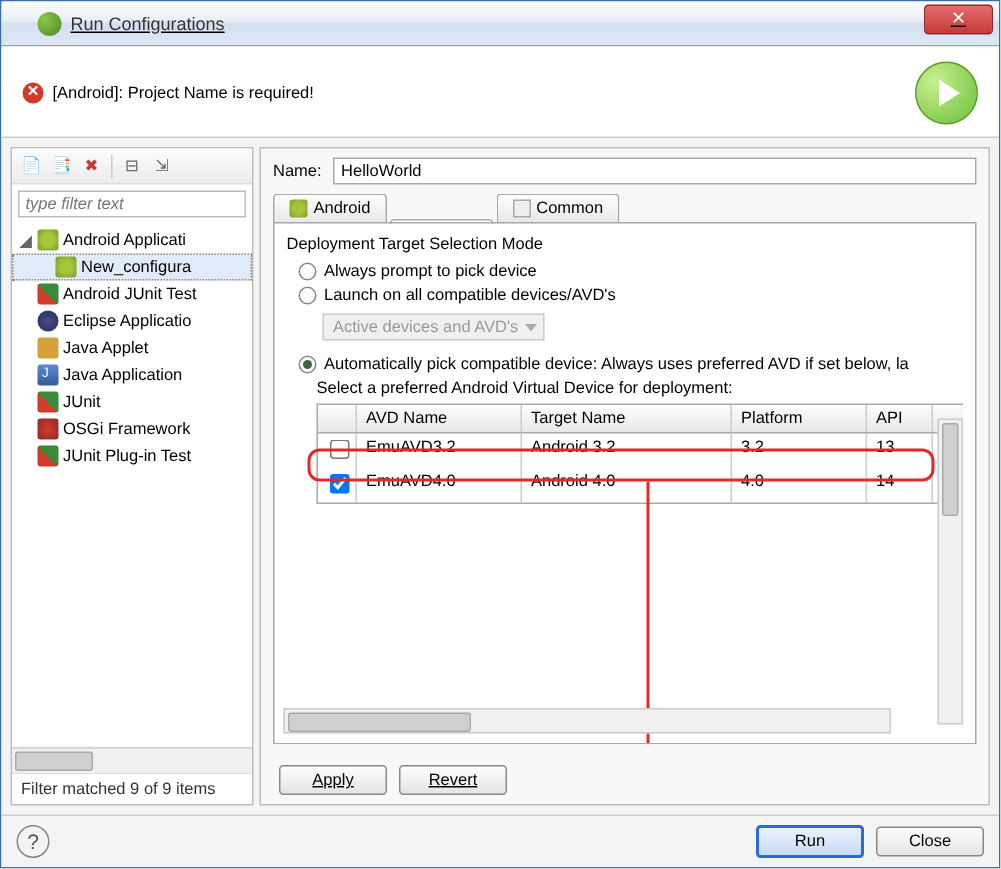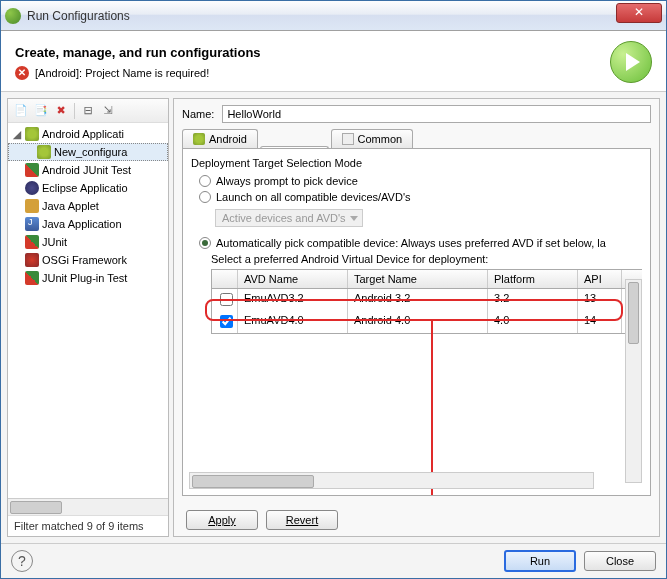--- a/index.html
+++ b/index.html
@@ -1,18 +1,18 @@
 <!DOCTYPE html>
 <html><head>
 <meta charset="utf-8">
 <style>
 * { box-sizing: border-box; margin: 0; padding: 0; font-family: Tahoma, sans-serif; font-size: 11px; }
 body { background: #f0f0f0; width: 667px; height: 579px; overflow: hidden; }
 .window { width: 667px; height: 579px; border: 1px solid #3a6ea5; background: #fff; display: flex; flex-direction: column; }
-.titlebar { height: 30px; background: linear-gradient(to bottom, #fdfdfe 0%, #e8edf5 45%, #d6dff0 50%, #dde7f5 100%); display: flex; align-items: center; padding: 0 4px 0 4px; border-bottom: 1px solid #a0a0a0; }
+.titlebar { height: 30px; background: linear-gradient(to bottom, #fdfdfe 0%, #e8edf5 45%, #d6dff0 50%, #dde7f5 100%); display: flex; align-items: center; padding: 0 4px 0 24px; border-bottom: 1px solid #a0a0a0; text-decoration: underline; }
 .titlebar-icon { width: 16px; height: 16px; margin-right: 6px; background: radial-gradient(circle at 30% 30%, #8fc74a, #4a8a2a); border-radius: 50%; }
 .titlebar-text { flex: 1; color: #333; font-size: 12px; }
 .close-btn { width: 46px; height: 20px; background: linear-gradient(to bottom, #e56c6c, #c63a3a); border: 1px solid #8a2a2a; border-radius: 3px; color: #fff; text-align: center; line-height: 16px; font-size: 12px; margin-top: -6px; }
 .header-area { background: #fff; padding: 10px 14px 8px 14px; border-bottom: 1px solid #ccc; display: flex; align-items: center; }
 .header-left { flex: 1; }
 .header-title { font-size: 13px; font-weight: bold; margin-bottom: 6px; }
 .error-row { display: flex; align-items: center; gap: 6px; }
 .err-icon { width: 14px; height: 14px; border-radius: 50%; background: #d43a2a; color: #fff; text-align: center; line-height: 14px; font-size: 10px; font-weight: bold; }
 .run-big { width: 42px; height: 42px; border-radius: 50%; background: radial-gradient(circle at 30% 30%, #c8f090, #6bbf3a); border: 1px solid #5a9a2a; display: flex; align-items: center; justify-content: center; }
 .run-big::after { content: ""; border-left: 14px solid #fff; border-top: 9px solid transparent; border-bottom: 9px solid transparent; margin-left: 3px; }
@@ -81,39 +81,39 @@
 
 <div class="window">
   <div class="titlebar">
     <div class="titlebar-icon"></div>
     <div class="titlebar-text">Run Configurations</div>
     <div class="close-btn">✕</div>
   </div>
 
   <div class="header-area">
     <div class="header-left">
-      <div class="header-title">Create, manage, and run configurations</div>
       <div class="error-row">
         <div class="err-icon">✕</div>
         <div>[Android]: Project Name is required!</div>
       </div>
     </div>
     <div class="run-big"></div>
   </div>
 
   <div class="body-area">
     <div class="left-pane">
       <div class="toolbar">
         <div class="tb-btn">📄</div>
         <div class="tb-btn">📑</div>
         <div class="tb-btn" style="color:#c33">✖</div>
         <div class="tb-sep"></div>
         <div class="tb-btn">⊟</div>
         <div class="tb-btn">⇲</div>
       </div>
+      <input class="filter-input" placeholder="type filter text" style="">
       <div class="tree">
         <div class="tree-row">
             <span class="tw">◢</span>
             <span class="node-icon i-android"></span>
             <span>Android Applicati</span>
           </div>
         <div class="tree-row child selected">
             <span class="node-icon i-android"></span>
             <span>New_configura</span>
           </div>

